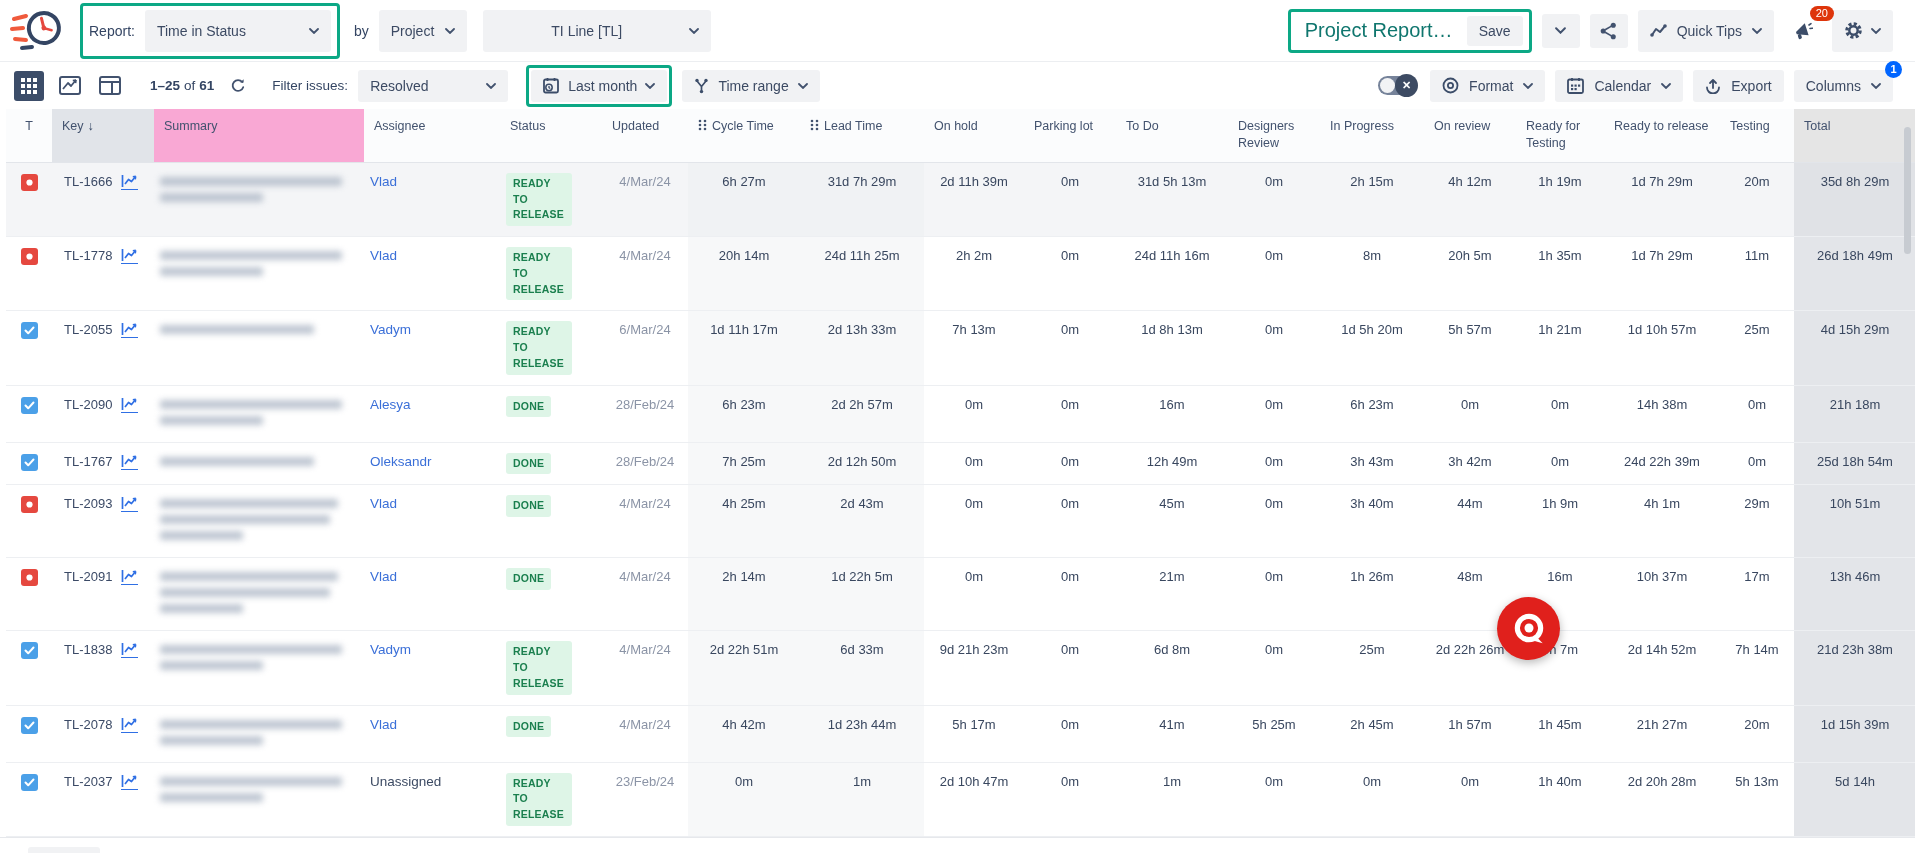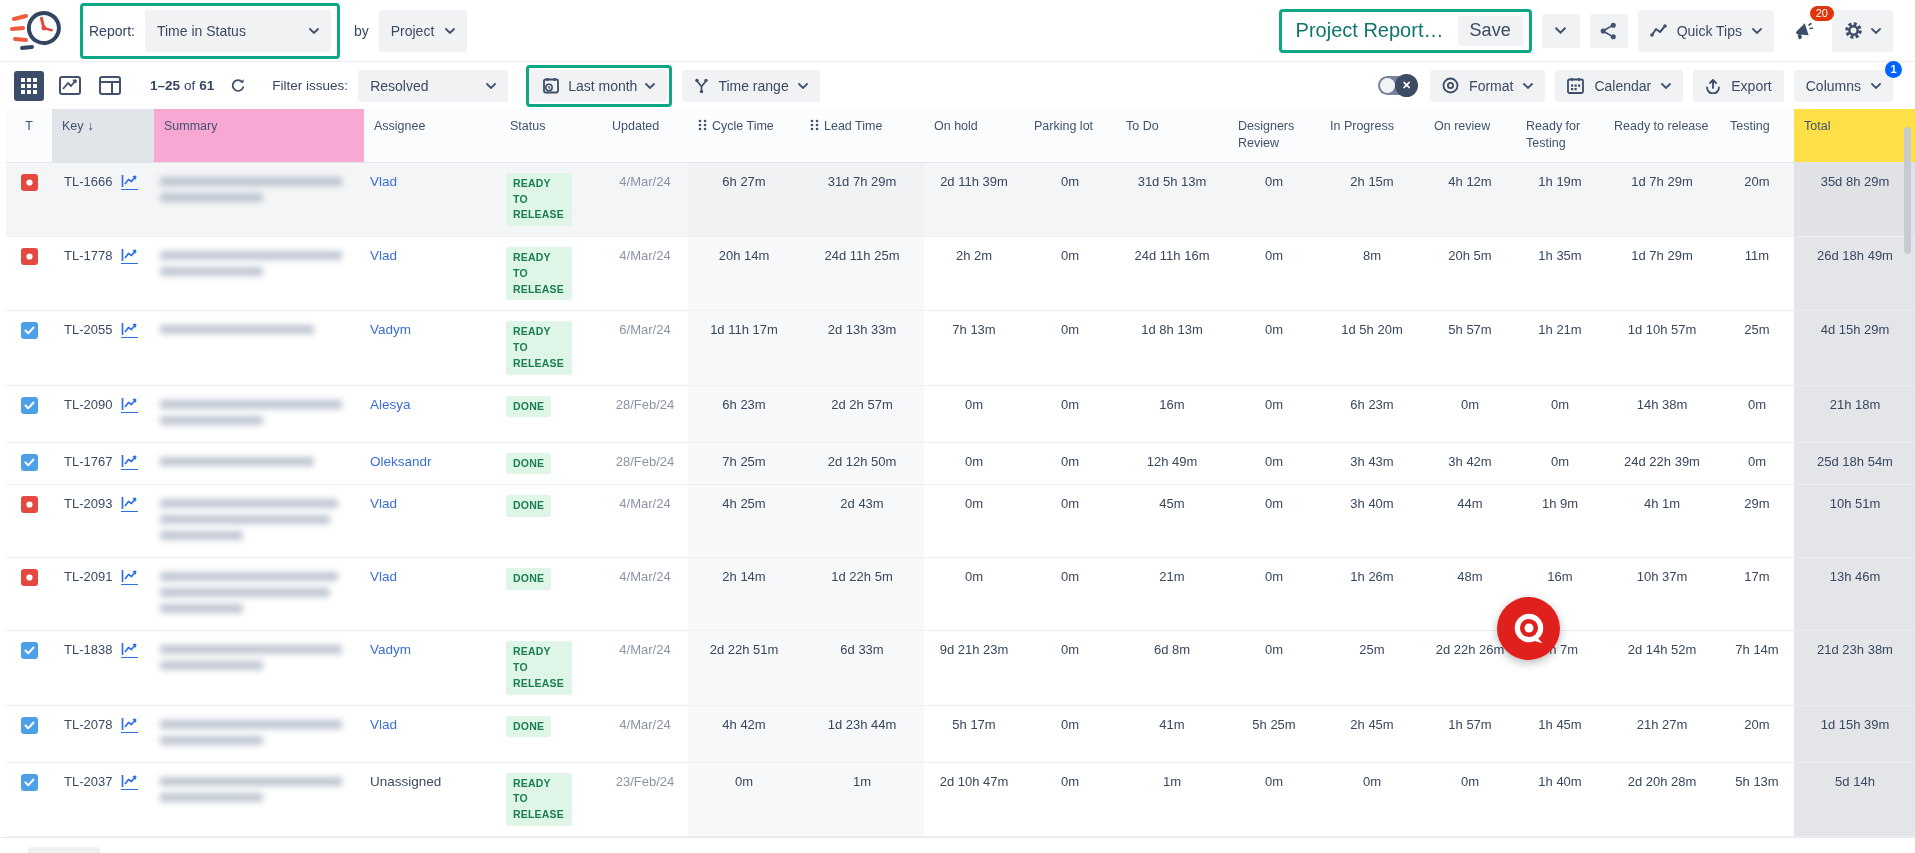--- a/index.html
+++ b/index.html
@@ -11,21 +11,21 @@
   .logo{flex:0 0 auto;margin-right:4px}
   .hl{border:3px solid #0ca885;border-radius:4px;display:inline-flex;align-items:center;gap:10px;padding:4px 6px}
   .lbl{font-size:14px;color:#344563;white-space:nowrap}
   .sel,.btn{display:inline-flex;align-items:center;gap:10px;background:#f1f2f4;border-radius:3px;height:42px;padding:0 12px;font-size:14px;color:#3c4a63;cursor:pointer;white-space:nowrap;border:none}
   .sel .grow{flex:1}
   .chev{flex:0 0 auto}
   .iconbtn{width:38px;height:34px;display:inline-flex;align-items:center;justify-content:center;background:#f1f2f4;border-radius:3px;cursor:pointer}
   .plainbtn{background:transparent}
   .spacer{flex:1}
   .report-name{font-size:20px;color:#0f766e;padding:0 4px 0 8px;max-width:160px;overflow:hidden;text-overflow:ellipsis;white-space:nowrap}
-  .savebtn{height:30px;padding:0 12px;font-size:18px}
+  .savebtn{height:30px;padding:0 12px;font-size:14px}
   .badge-red{position:absolute;top:-8px;right:-12px;background:#de350b;color:#fff;font-size:11px;font-weight:400;padding:1.5px 6px;border-radius:9px}
   .badge-blue{position:absolute;top:-9px;right:-9px;background:#0065ff;color:#fff;font-size:11px;font-weight:700;min-width:17px;height:17px;border-radius:9px;display:flex;align-items:center;justify-content:center}
   .relative{position:relative}
 
   
   .toolbar{display:flex;align-items:center;height:47px;padding:0 22px 0 14px;gap:10px}
   .viewgroup{display:flex;align-items:center;gap:12px;margin-right:16px}
   .view-active{width:30px;height:30px;background:#3c4d69;border-radius:3px;display:flex;align-items:center;justify-content:center;cursor:pointer}
   .view-ico{width:28px;height:26px;display:flex;align-items:center;justify-content:center;cursor:pointer}
   .count{font-size:13.5px;color:#344563;display:flex;align-items:center;gap:4px}
@@ -37,21 +37,21 @@
   .toggle .knob{position:absolute;left:2px;top:2px;width:15px;height:15px;border-radius:50%;background:#f2f3f5}
   .toggle .xknob{position:absolute;right:-2px;top:-2px;width:23px;height:23px;border-radius:50%;background:#3d4b63;color:#fff;font-size:11px;font-weight:700;display:flex;align-items:center;justify-content:center}
 
   
   .tablewrap{margin-left:6px;width:1903px}
   table{border-collapse:collapse;table-layout:fixed;width:100%}
   th{font-size:12.5px;font-weight:400;color:#42526e;text-align:left;padding:9px 10px 10px;background:#fbfcfd;border-bottom:1px solid #e2e5ea;vertical-align:top;line-height:1.35}
   th.c-icon{text-align:center;padding-left:0;padding-right:0}
   th.th-key{background:#e1e4e9}
   th.th-summary{background:#f9a8d4}
-  th.th-total{background:#fde047}
+  th.th-total{background:#e5e5e5}
   th .sort{font-weight:700;color:#344563;margin-left:4px}
   th .dots{margin-right:5px;vertical-align:-1px}
   td{font-size:13px;color:#39475f;padding:10px 6px;border-bottom:1px solid #edeff2;vertical-align:top;line-height:1.4}
   td.c-icon{text-align:center;padding-left:0;padding-right:0}
   td.c-val{text-align:center}
   td.shade{background:#f7f8f9}
   td.total{background:#e3e5e9}
   tr.hover td{background:#f4f5f7}
   tr.hover td.shade{background:#f0f2f4}
   tr.hover td.total{background:#e0e2e6}
@@ -110,20 +110,26 @@
 
     <span class="lbl" style="margin-left:4px">by</span>
 
     <span class="sel" style="width:88px">
       <span class="grow">Project</span>
       <svg class="chev" width="10" height="6" viewBox="0 0 10 6">
           <path d="M1 1l4 4 4-4" fill="none" stroke="#42526e" stroke-width="1.8" stroke-linecap="round"></path>
         </svg>
     </span>
 
+    <span class="sel" style="width:228px;margin-left:6px">
+      <span class="grow" style="text-align:center">TI Line [TL]</span>
+      <svg class="chev" width="10" height="6" viewBox="0 0 10 6">
+          <path d="M1 1l4 4 4-4" fill="none" stroke="#42526e" stroke-width="1.8" stroke-linecap="round"></path>
+        </svg>
+    </span>
 
     <span class="spacer"></span>
 
     <span class="hl">
       <span class="report-name">Project Report | Last …</span>
       <button class="btn savebtn">Save</button>
     </span>
 
     <span class="iconbtn">
       <svg width="11" height="7" viewBox="0 0 10 6">

